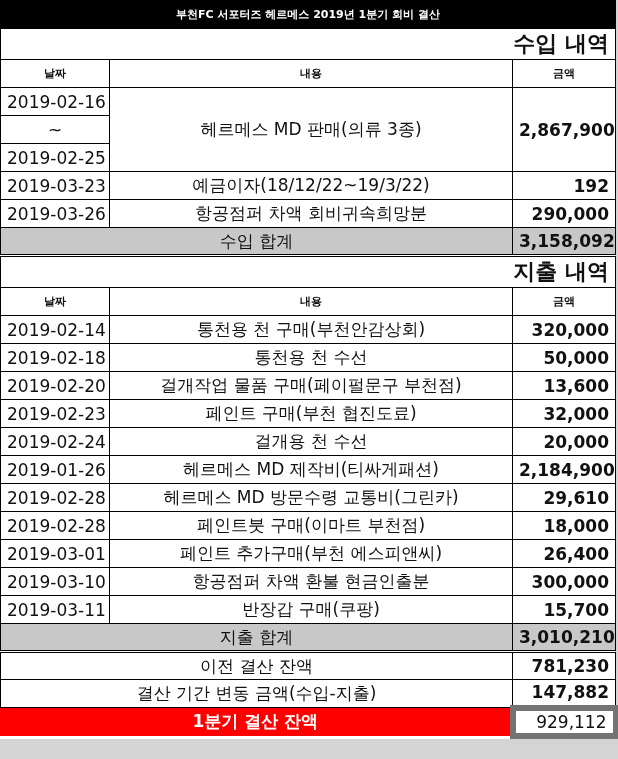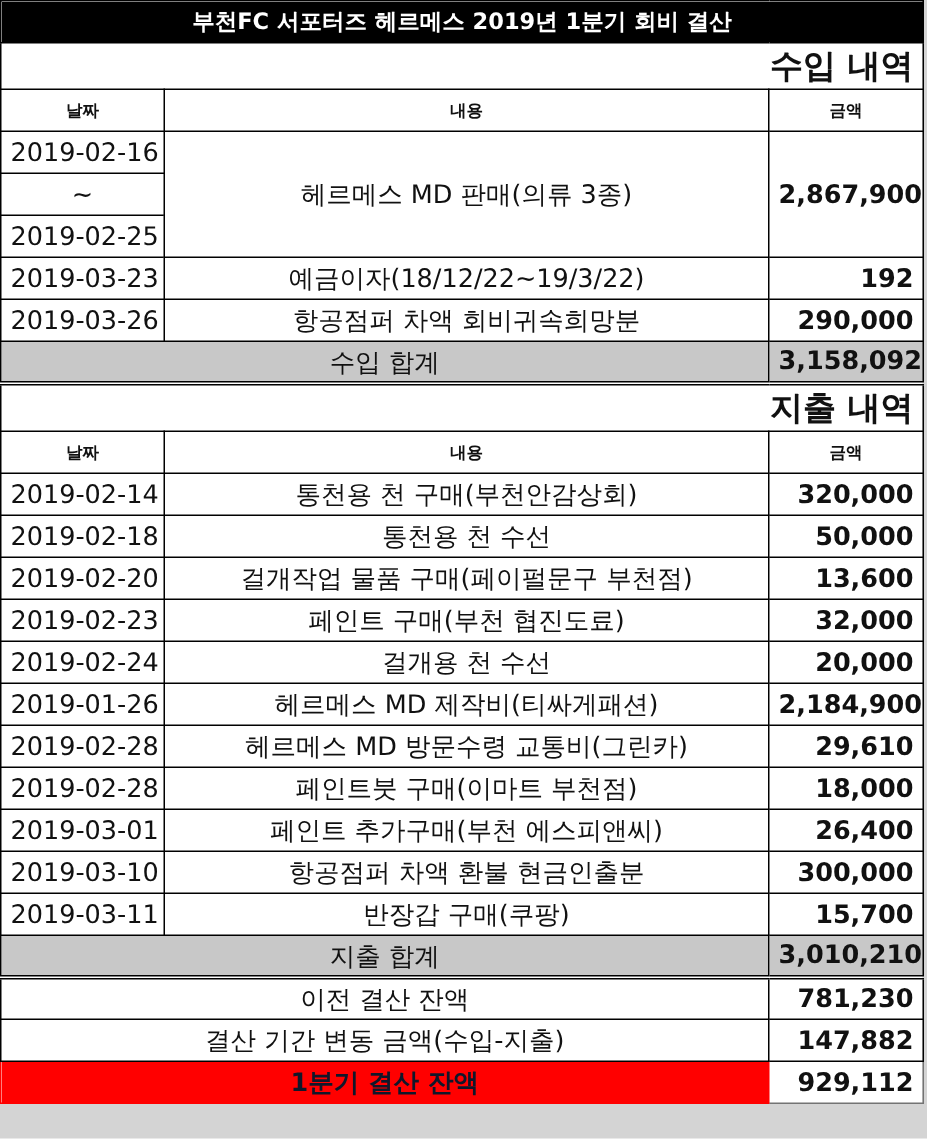--- a/index.html
+++ b/index.html
@@ -14,35 +14,35 @@
   table { border-collapse: collapse; width: 615px; table-layout: fixed; }
   td {
     border: 1px solid #000; padding: 0 6px; height: 28px; font-size: 17px;
     color: #111; white-space: nowrap; overflow: hidden; box-sizing: border-box;
   }
   col.c-date { width: 109px; }
   col.c-desc { width: 403px; }
   col.c-amt  { width: 103px; }
   .title td {
     background: #000; color: #fff; font-weight: bold; text-align: center;
-    font-size: 15px; border-color: #000;
+    font-size: 11px; border-color: #000;
   }
   .section td { text-align: right; font-weight: bold; font-size: 22px; }
   .colhead td { text-align: center; font-weight: bold; font-size: 11px; }
   .date { text-align: center; margin-top: 44px; }
   .desc { text-align: center; }
   .amt { text-align: right; font-weight: bold; }
   .total td { background: #c8c8c8; }
   .total td.desc { text-align: center; }
   .dbl-bottom td { border-bottom: 3px double #000; }
   .final td.label {
-    background: #ff0000; color: #0f172a; font-weight: bold; text-align: center;
+    background: #ff0000; color: #ffffff; font-weight: bold; text-align: center;
     border-color: #ff0000;
   }
-  .final td.amt { font-weight: bold; border: 1px solid #737373; }
+  .final td.amt { font-weight: normal; border: 6px solid #737373; }
 </style>
 </head>
 <body>
 
 <div class="sheet">
 <table>
   <colgroup>
         <col class="c-date">
         <col class="c-desc">
         <col class="c-amt">

